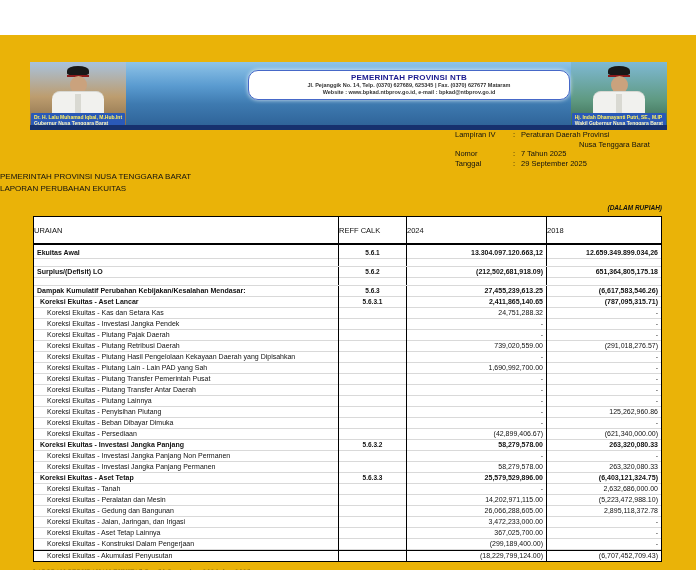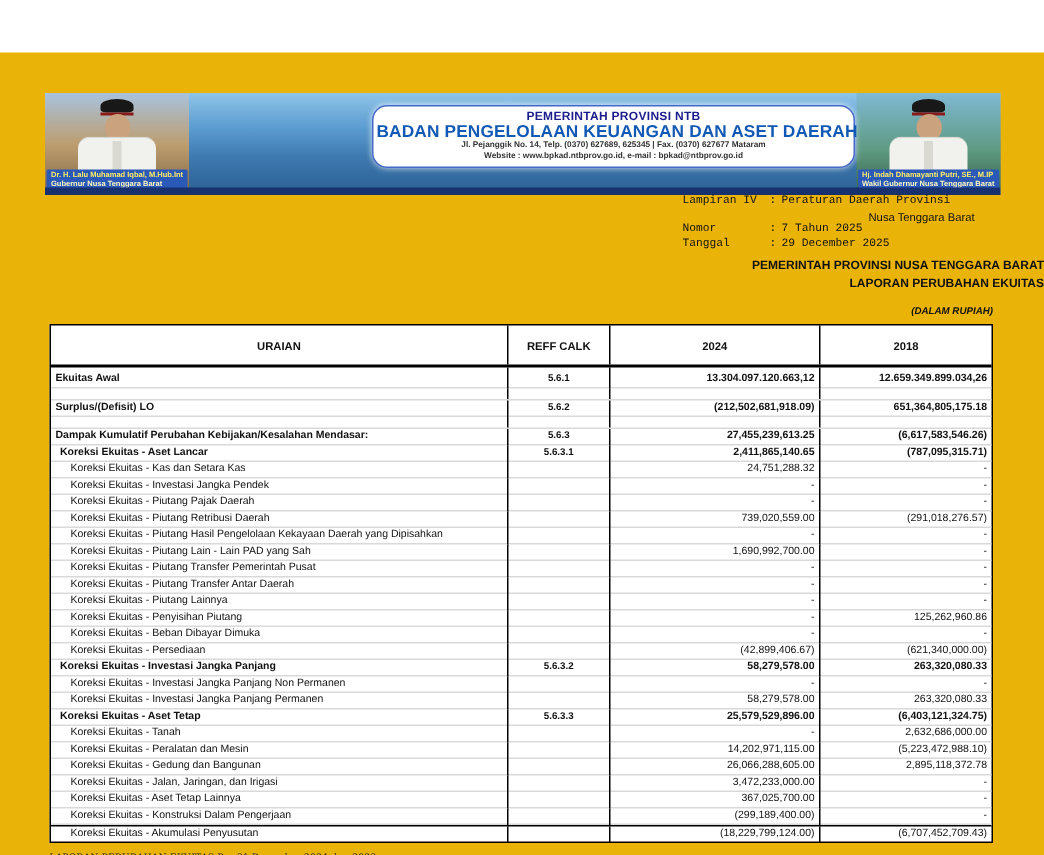--- a/index.html
+++ b/index.html
@@ -23,32 +23,32 @@
   .official-label .l2 { color:#fdf7c0; font-weight:bold; }
   .label-left { left:1px; }
   .label-right { right:1px; }
   .center-box { position:absolute; left:218px; top:8px; width:322px; background:#ffffff; border:1.5px solid #4668c8; border-radius:10px; text-align:center; padding:2px 2px 3px; box-shadow:0 0 4px rgba(255,255,255,.8); }
   .cb-l1 { font-size:8px; font-weight:bold; color:#1b1b8e; letter-spacing:.2px; }
   .cb-l2 { font-size:11.5px; font-weight:bold; color:#1259b5; letter-spacing:.1px; white-space:nowrap; }
   .cb-l3, .cb-l4 { font-size:5.5px; font-weight:bold; color:#333; line-height:7px; }
 
   
   .lampiran { position:absolute; left:455px; top:95px; font-size:7.5px; line-height:9.5px; }
-  .lamp-row { display:grid; grid-template-columns:58px 8px auto;font-family:Liberation Mono, monospace; }
+  .lamp-row { display:grid; grid-template-columns:58px 8px auto; }
   .lamp-val2 { display:grid; grid-template-columns:58px 8px auto;gap:29px; }
 
   
-  .title-block { position:absolute; left:0; top:136px; width:100%; text-align:right; font-weight:bold; font-size:8px; line-height:12px; }
+  .title-block { position:absolute; left:0; top:136px; width:100%; text-align:left; font-weight:normal; font-size:8px; line-height:12px; }
 
   .rupiah-note { position:absolute; right:34px; top:169px; font-size:6.5px; font-weight:bold; font-style:italic; }
 
   
   .fin-table { position:absolute; left:33px; top:181px; width:629px; border:1.5px solid #000; background:#fff; }
   .t-header { display:grid; grid-template-columns:305px 68px 140px 1fr; border-bottom:2px solid #000; }
-  .t-header > div { font-size:7.5px; font-weight:bold; text-align:center; padding:9px 0 8px; }
+  .t-header > div { font-size:7.5px; font-weight:normal; text-align:left; padding:9px 0 8px; }
   .t-header > div:not(:last-child){ border-right:1.5px solid #000; }
   .t-row { display:grid; grid-template-columns:305px 68px 140px 1fr; height:11px; line-height:10.5px; font-size:7px; border-bottom:1px solid #d9d9d9; }
   .t-row > div:not(:last-child){ border-right:1.5px solid #000; }
   .t-row .c-label { padding-left:3px; overflow:hidden; white-space:nowrap; }
   .t-row .c-reff { text-align:center; font-weight:bold; font-size:6.5px; }
   .t-row .c-val { text-align:right; padding-right:3px; }
   .t-row.h1 { font-weight:bold; }
   .t-row.h2 { font-weight:bold; }
   .t-row.h2 .c-label { padding-left:6px; }
   .t-row.item .c-label { padding-left:13px; }
@@ -77,21 +77,20 @@
       <div class="person" style="top:4px;">
         <div class="cap"></div>
         <div class="capband"></div>
         <div class="head"></div>
         <div class="body"></div>
       </div>
     </div>
 
     <div class="center-box">
       <div class="cb-l1">PEMERINTAH PROVINSI NTB</div>
-      <div class="cb-l2">BADAN PENGELOLAAN KEUANGAN DAN ASET DAERAH</div>
       <div class="cb-l3">Jl. Pejanggik No. 14, Telp. (0370) 627689, 625345 | Fax. (0370) 627677 Mataram</div>
       <div class="cb-l4">Website : www.bpkad.ntbprov.go.id, e-mail : bpkad@ntbprov.go.id</div>
     </div>
 
     <div class="official-label label-left">
       <div class="l1">Dr. H. Lalu Muhamad Iqbal, M.Hub.Int</div>
       <div class="l2">Gubernur Nusa Tenggara Barat</div>
     </div>
     <div class="official-label label-right">
       <div class="l1">Hj. Indah Dhamayanti Putri, SE., M.IP</div>
@@ -113,21 +112,21 @@
       <span>Nusa Tenggara Barat</span>
     </div>
     <div class="lamp-row">
       <span>Nomor</span>
       <span>:</span>
       <span>7 Tahun 2025</span>
     </div>
     <div class="lamp-row">
       <span>Tanggal</span>
       <span>:</span>
-      <span>29 December 2025</span>
+      <span>29 September 2025</span>
     </div>
   </div>
 
   <div class="title-block">
     <div>PEMERINTAH PROVINSI NUSA TENGGARA BARAT</div>
     <div>LAPORAN PERUBAHAN EKUITAS</div>
   </div>
 
   <div class="rupiah-note">(DALAM RUPIAH)</div>
 

